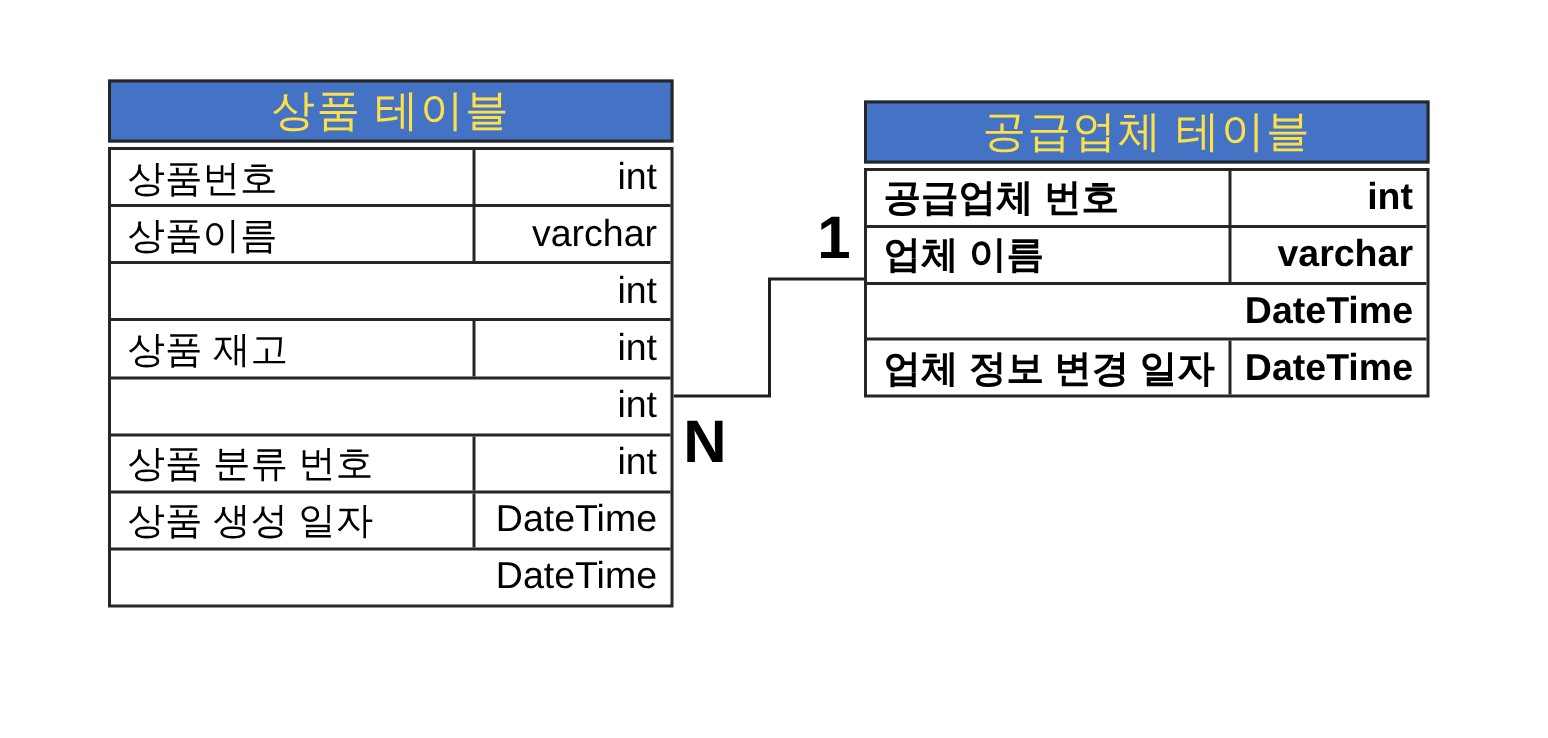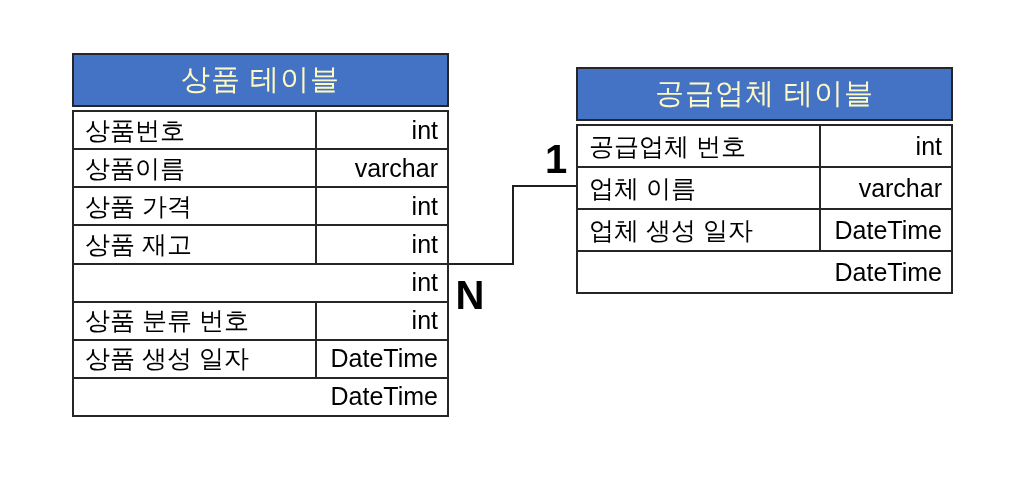--- a/index.html
+++ b/index.html
@@ -9,40 +9,40 @@
     height: 492px;
     background: #ffffff;
     font-family: "Liberation Sans", sans-serif;
     overflow: hidden;
   }
   .etable { position: absolute; width: 377px; }
   .etable.product  { left: 72px;  top: 53px; }
   .etable.supplier { left: 576px; top: 67px; }
   .thead {
     box-sizing: border-box;
-    height: 54px;
+    height: 42px;
     border: 2px solid #262626;
     background: #4472C4;
-    color: #fef9c3;
+    color: #fde047;
     display: flex;
     align-items: center;
     justify-content: center;
     font-size: 29px;
     letter-spacing: 1px;
   }
   .tbody {
     box-sizing: border-box;
     margin-top: 3px;
     border: 2px solid #262626;
     display: flex;
     flex-direction: column;
     background: #ffffff;
   }
   .product .tbody  { height: 307px; }
-  .supplier .tbody { height: 170px; }
+  .supplier .tbody { height: 153px; font-weight: bold; }
   .row { flex: 1; display: flex; border-bottom: 2px solid #262626; min-height: 0; }
   .row:last-child { border-bottom: none; }
   .cell {
     display: flex;
     align-items: center;
     box-sizing: border-box;
     font-size: 25px;
     color: #000000;
     white-space: nowrap;
     overflow: hidden;
@@ -79,21 +79,20 @@
     <div class="tbody">
       <div class="row">
         <div class="cell name">상품번호</div>
         <div class="cell type">int</div>
       </div>
       <div class="row">
         <div class="cell name">상품이름</div>
         <div class="cell type">varchar</div>
       </div>
       <div class="row">
-        <div class="cell name">상품 가격</div>
         <div class="cell type">int</div>
       </div>
       <div class="row">
         <div class="cell name">상품 재고</div>
         <div class="cell type">int</div>
       </div>
       <div class="row">
         <div class="cell type">int</div>
       </div>
       <div class="row">
@@ -115,22 +114,22 @@
     <div class="tbody">
       <div class="row">
         <div class="cell name">공급업체 번호</div>
         <div class="cell type">int</div>
       </div>
       <div class="row">
         <div class="cell name">업체 이름</div>
         <div class="cell type">varchar</div>
       </div>
       <div class="row">
-        <div class="cell name">업체 생성 일자</div>
         <div class="cell type">DateTime</div>
       </div>
       <div class="row">
+        <div class="cell name">업체 정보 변경 일자</div>
         <div class="cell type">DateTime</div>
       </div>
     </div>
   </div>
 
 </div>
 
 </body></html>

